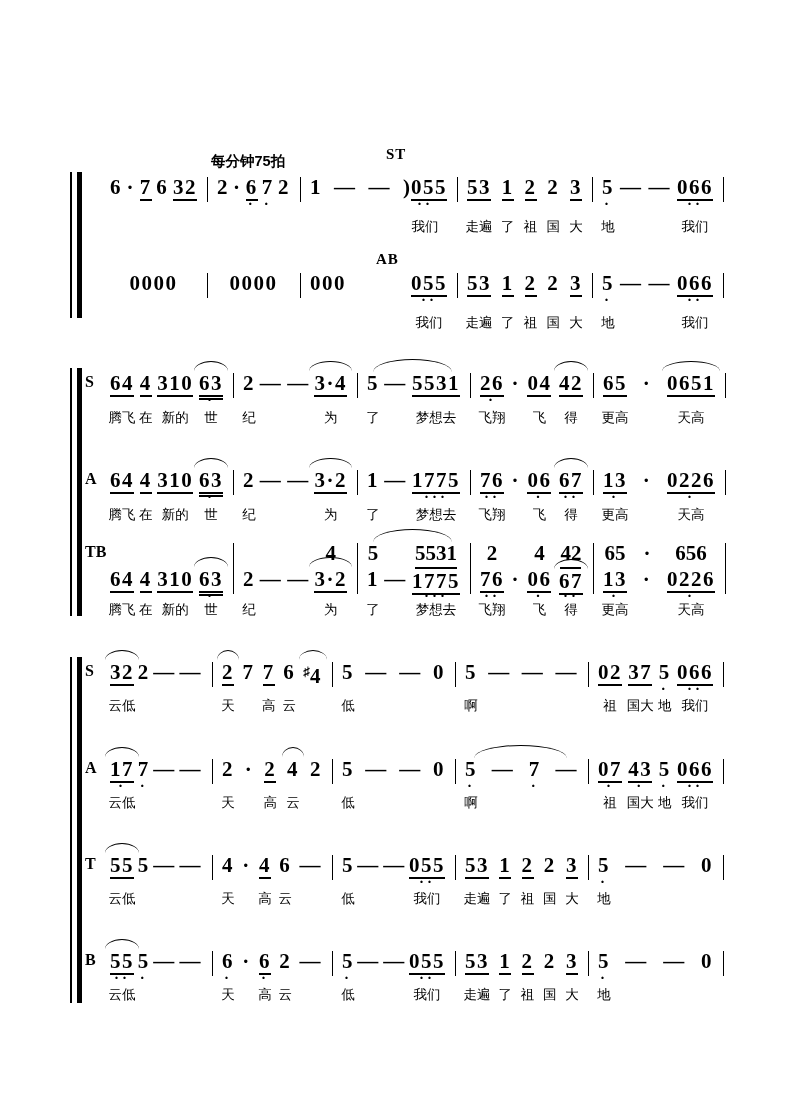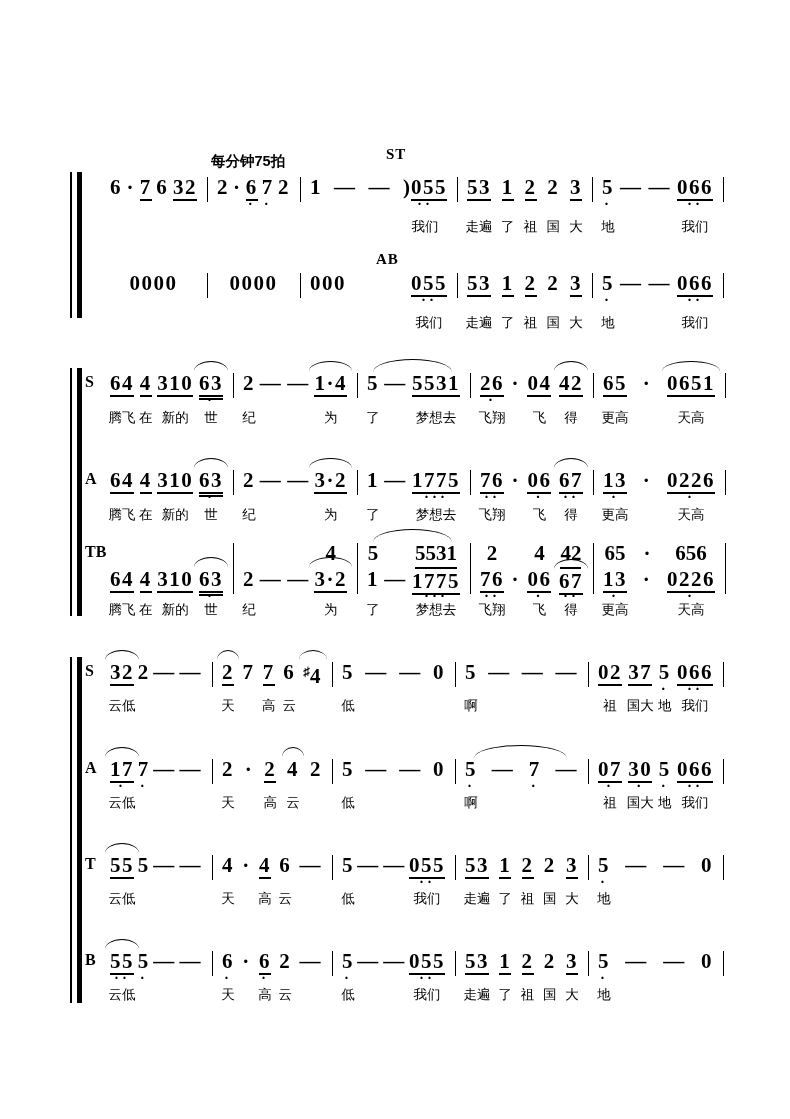--- a/index.html
+++ b/index.html
@@ -269,21 +269,21 @@
                   <span class="note"><span class="ng"><span class="nt">2</span></span></span>
                   <span class="lyr">纪</span>
                 </div>
                 <div class="cell">
                   <span class="note"><span class="ng"><span class="nt">—</span></span></span>
                 </div>
                 <div class="cell">
                   <span class="note"><span class="ng"><span class="nt">—</span></span></span>
                 </div>
                 <div class="cell">
-                  <span class="note"><span class="cs"></span><span class="ng u1"><span class="nt">1·4</span></span></span>
+                  <span class="note"><span class="cs"></span><span class="ng u1"><span class="nt">3·4</span></span></span>
                   <span class="lyr">为</span>
                 </div>
               </div>
             </div>
             <div class="measure" style="width: 113px;">
               <span class="ms"></span>
               <div class="nrow">
                 <div class="cell">
                   <span class="note"><span class="ng"><span class="nt">5</span></span></span>
                   <span class="lyr">了</span>
@@ -736,21 +736,21 @@
               </div>
             </div>
             <div class="measure" style="width: 135px;">
               <div class="nrow">
                 <div class="cell">
                   <span class="note"><span class="ng u1"><span class="nt">07</span></span></span>
                   <span class="bd">·</span>
                   <span class="lyr">祖</span>
                 </div>
                 <div class="cell">
-                  <span class="note"><span class="ng u1"><span class="nt">30</span></span></span>
+                  <span class="note"><span class="ng u1"><span class="nt">43</span></span></span>
                   <span class="bd">·</span>
                   <span class="lyr">国大</span>
                 </div>
                 <div class="cell">
                   <span class="note"><span class="ng"><span class="nt">5</span></span></span>
                   <span class="bd">·</span>
                   <span class="lyr">地</span>
                 </div>
                 <div class="cell">
                   <span class="note"><span class="ng u1"><span class="nt">066</span></span></span>

